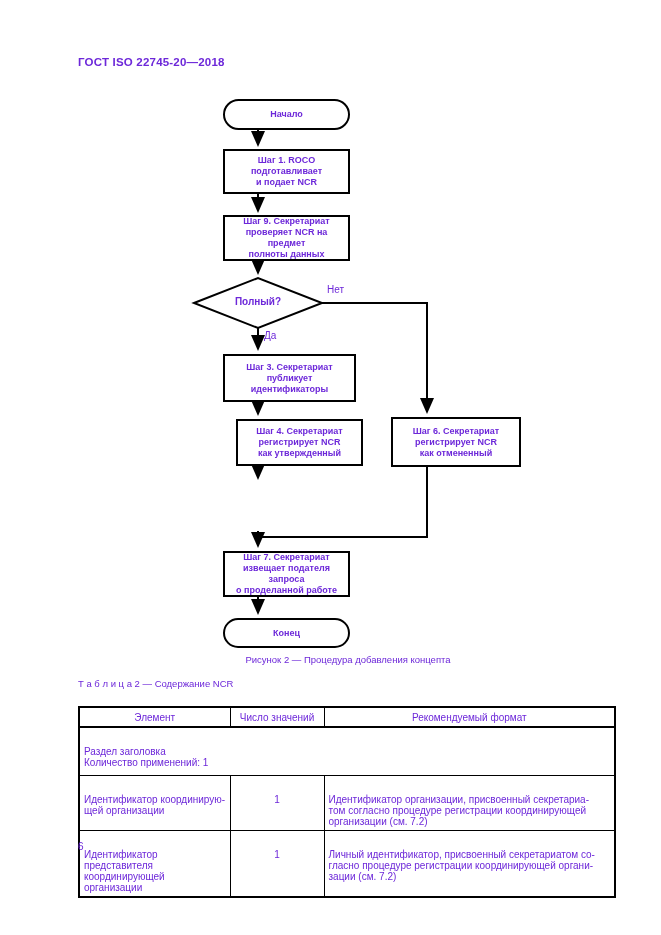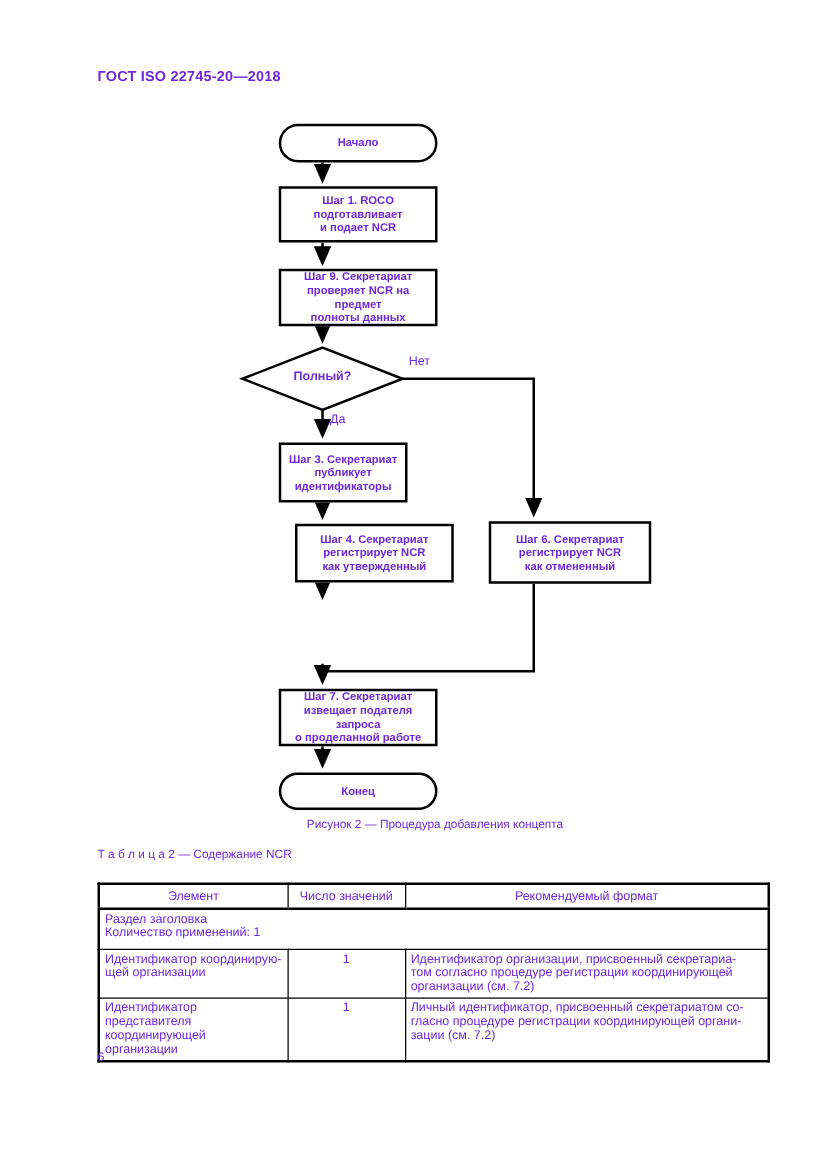--- a/index.html
+++ b/index.html
@@ -50,21 +50,21 @@
     table-layout:fixed;
   }
   table.gost th{
     border:1px solid #000;border-bottom:2px solid #000;
     font-weight:normal;text-align:center;vertical-align:middle;
     height:16px;padding:1px 2px;
   }
   table.gost td{
     border:1px solid #000;
     vertical-align:top;text-align:left;
-    padding:2px 4px 3px 4px;
+    padding:18px 4px 3px 4px;
     white-space:pre-line;
   }
   table.gost td.count{text-align:center;}
   table.gost td.section{height:26px;}
   .page-number{
     position:absolute;left:78px;top:841px;
     font-size:10px;
   }
 </style>
 </head>
@@ -99,21 +99,21 @@
     <div class="node terminal" style="left:195px;top:99px;width:127px;height:31px">Начало</div>
     <div class="node" style="left:195px;top:149px;width:127px;height:45px">Шаг 1. ROCO
 подготавливает
 и подает NCR</div>
     <div class="node" style="left:195px;top:215px;width:127px;height:46px">Шаг 9. Секретариат
 проверяет NCR на предмет
 полноты данных</div>
     <div class="decision-label">Полный?</div>
     <div class="edge-label" style="left:327px;top:284px">Нет</div>
     <div class="edge-label" style="left:264px;top:330px">Да</div>
-    <div class="node" style="left:195px;top:354px;width:103px;height:48px">Шаг 3. Секретариат
+    <div class="node" style="left:195px;top:354px;width:133px;height:48px">Шаг 3. Секретариат
 публикует
 идентификаторы</div>
     <div class="node" style="left:208px;top:419px;width:127px;height:47px">Шаг 4. Секретариат
 регистрирует NCR
 как утвержденный</div>
     <div class="node" style="left:363px;top:417px;width:130px;height:50px">Шаг 6. Секретариат
 регистрирует NCR
 как отмененный</div>
     <div class="node" style="left:195px;top:551px;width:127px;height:46px">Шаг 7. Секретариат
 извещает подателя запроса

